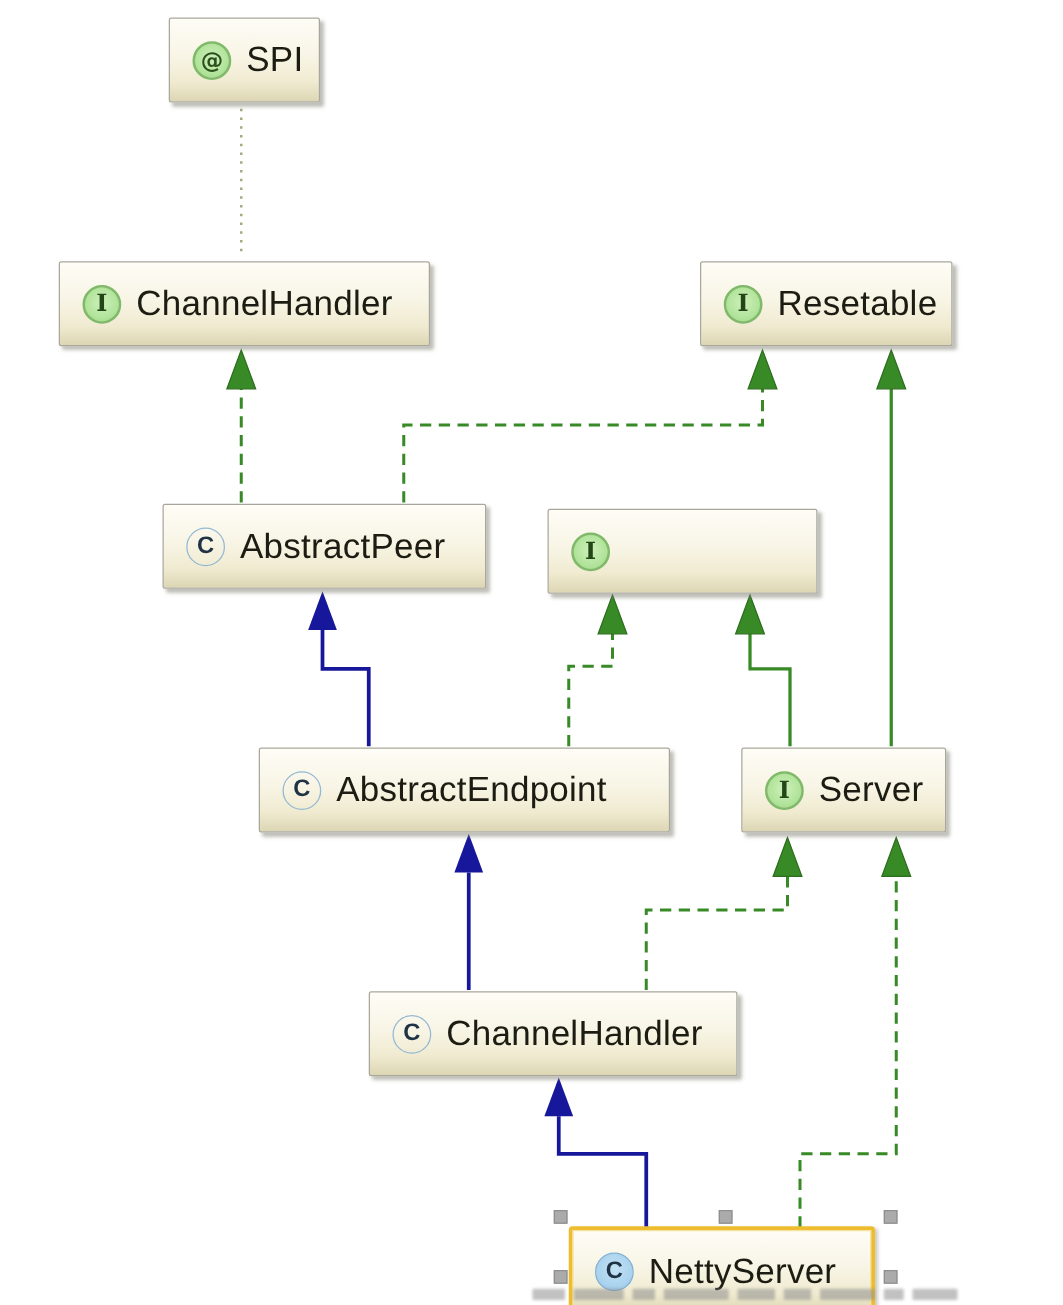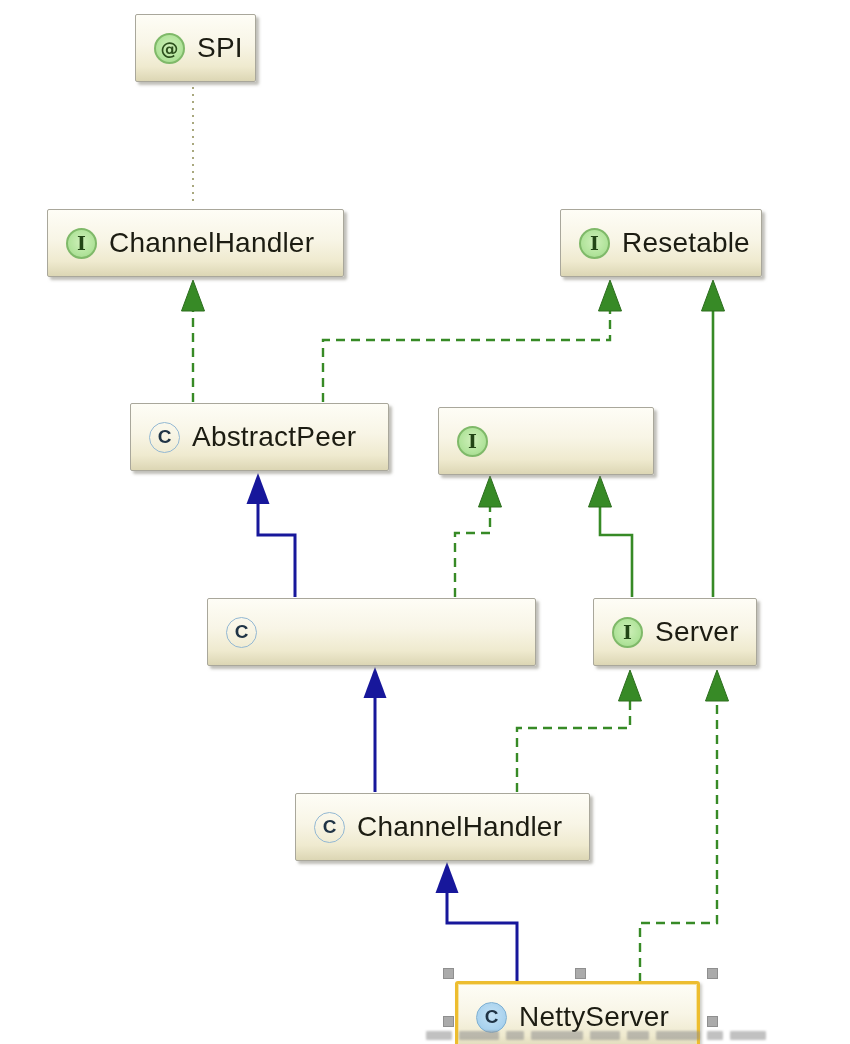--- a/index.html
+++ b/index.html
@@ -124,20 +124,21 @@
   <div class="node" style="left:438px;top:407px;width:216px;">
     <span class="icon icon-interface">
         <i style="font-style:normal">I</i>
       </span>
   </div>
 
   <div class="node" style="left:207px;top:598px;width:329px;">
     <span class="icon icon-abstract-class">
         <i style="font-style:normal">C</i>
       </span>
+    <span class="label">AbstractEndpoint</span>
   </div>
 
   <div class="node" style="left:593px;top:598px;width:164px;">
     <span class="icon icon-interface">
         <i style="font-style:normal">I</i>
       </span>
     <span class="label">Server</span>
   </div>
 
   <div class="node" style="left:295px;top:793px;width:295px;">

